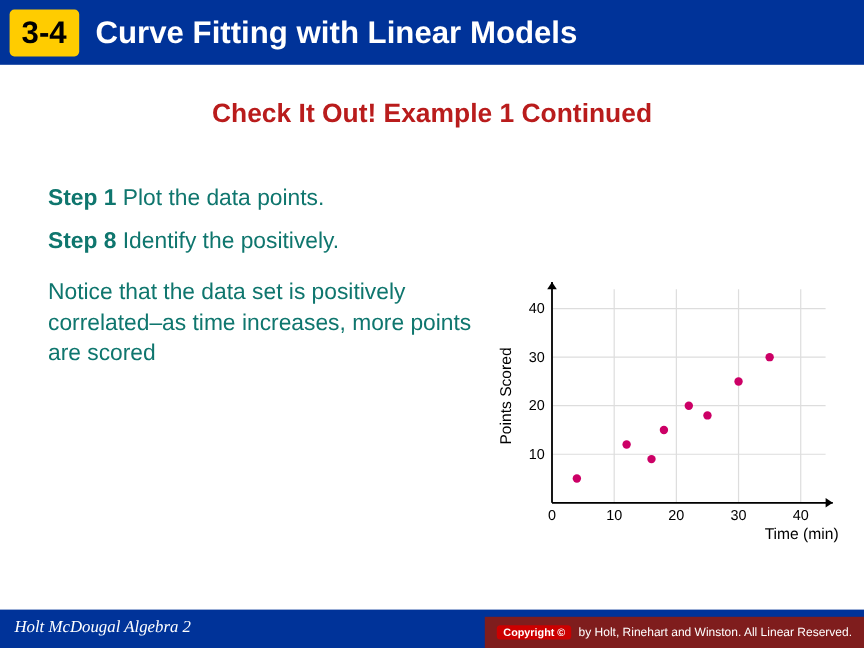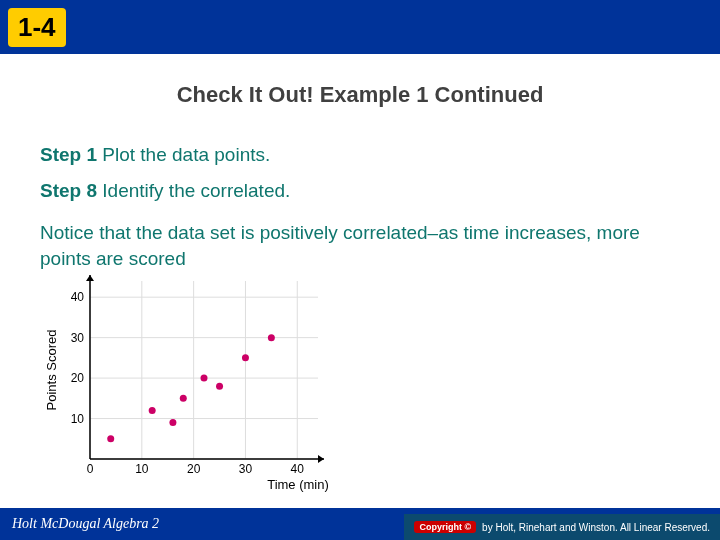--- a/index.html
+++ b/index.html
@@ -27,42 +27,41 @@
     border-radius: 4px;
     margin-right: 14px;
   }
   .header-title {
     color: #fff;
     font-weight: bold;
     font-size: 26px;
   }
   .subtitle {
     text-align: center;
-    color: #404040;
+    color: #b91c1c;
     font-weight: bold;
     font-size: 22px;
     margin-top: 28px;
-    margin-bottom: 36px;
+    margin-bottom: 47px;
     font-family: Arial, sans-serif;
   }
   .content {
     padding: 0 30px 0 40px;
     font-family: Verdana, Geneva, sans-serif;
     font-size: 19px;
     color: #0f766e;
   }
   .step {
     margin-bottom: 14px;
   }
   .step b { font-weight: bold; }
   .body-row {
     display: flex;
     align-items: flex-start;
     margin-top: 18px;
-    flex-direction: column;
   }
   .note {
     flex: 1;
     font-size: 19px;
     line-height: 1.35;
     padding-right: 10px;
   }
   .chart-wrap {
     width: 290px;
     height: 230px;
@@ -80,21 +79,21 @@
     align-items: center;
     padding-left: 12px;
     font-family: "Times New Roman", serif;
     font-style: italic;
     font-size: 14px;
   }
   .copyright {
     position: absolute;
     right: 0; bottom: 0;
     height: 26px;
-    background: #0c4a6e;
+    background: #7f1d1d;
     color: #fff;
     font-size: 10px;
     font-family: Arial, sans-serif;
     display: flex;
     align-items: center;
     padding: 1px 10px;
     justify-content: space-between;
   }
   .copyright .c-badge {
     background: #cc0000;
@@ -103,33 +102,34 @@
     padding: 1px 5px;
     border-radius: 3px;
     margin-right: 6px;
     font-size: 9px;
   }
 </style>
 </head>
 <body>
 
 <div class="header-bar">
-  <span class="section-num">1-4</span>
+  <span class="section-num">3-4</span>
+  <span class="header-title">Curve Fitting with Linear Models</span>
 </div>
 
 <div class="subtitle">Check It Out! Example 1 Continued</div>
 
 <div class="content">
   <div class="step">
     <b>Step 1</b>
     <span>Plot the data points.</span>
   </div>
   <div class="step">
     <b>Step 8</b>
-    <span>Identify the correlated.</span>
+    <span>Identify the positively.</span>
   </div>
 
   <div class="body-row">
     <div class="note">Notice that the data set is positively correlated–as time increases, more points are scored</div>
     <div class="chart-wrap">
       <svg id="chart-svg" width="290" height="230">
           <line x1="50" y1="10" x2="50" y2="188" stroke="#ddd" stroke-width="1"></line>
           <line x1="101.81818181818181" y1="10" x2="101.81818181818181" y2="188" stroke="#ddd" stroke-width="1"></line>
           <line x1="153.63636363636363" y1="10" x2="153.63636363636363" y2="188" stroke="#ddd" stroke-width="1"></line>
           <line x1="205.45454545454544" y1="10" x2="205.45454545454544" y2="188" stroke="#ddd" stroke-width="1"></line>

